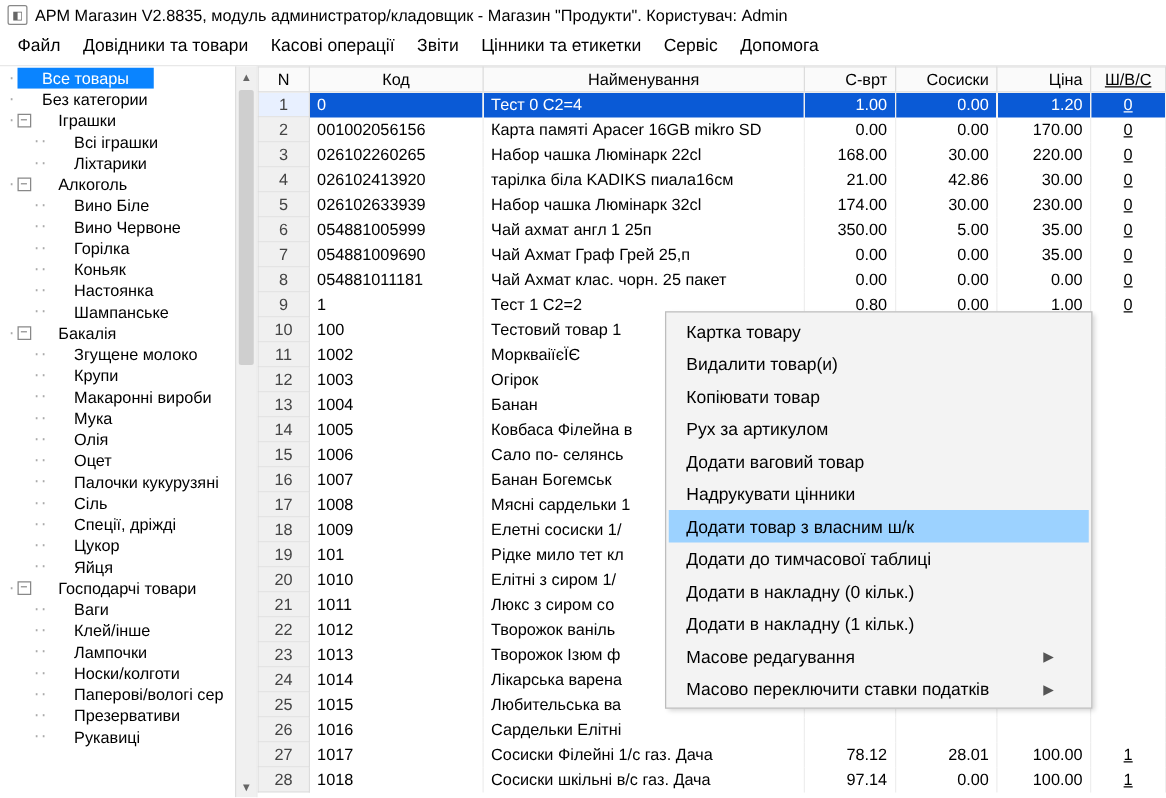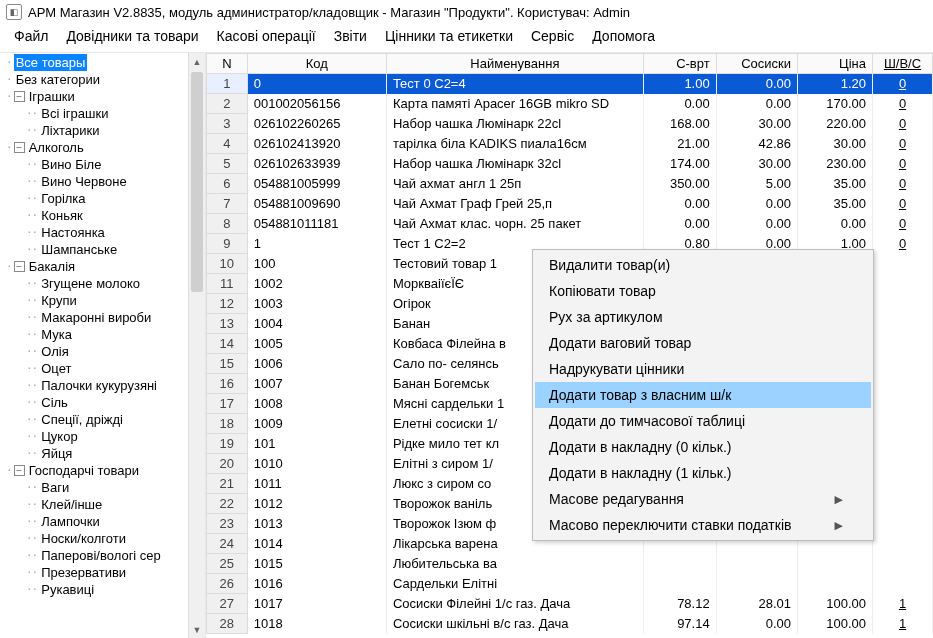--- a/index.html
+++ b/index.html
@@ -103,21 +103,21 @@
   }
   .dots {
     color:#aaa;
     letter-spacing: -1px;
     margin-right: 2px;
     flex-shrink:0;
     font-family: monospace;
     font-size: 11px;
   }
   .tree-row .label {
-    padding: 0 2px;
+    padding: 0 20px;
     overflow:hidden; text-overflow: clip;
   }
   .grid-panel {
     flex: 1;
     overflow: hidden;
     position: relative;
   }
   table.grid {
     border-collapse: collapse;
     width: 100%;
@@ -620,20 +620,23 @@
             <td class="num col-pr">100.00</td>
             <td class="ctr col-wbc">1</td>
           </tr>
         </tbody>
     </table>
   </div>
 </div>
 
 <div class="ctxmenu" id="ctxmenu">
     <div class="mi">
+      <span>Картка товару</span>
+    </div>
+    <div class="mi">
       <span>Видалити товар(и)</span>
     </div>
     <div class="mi">
       <span>Копіювати товар</span>
     </div>
     <div class="mi">
       <span>Рух за артикулом</span>
     </div>
     <div class="mi">
       <span>Додати ваговий товар</span>

